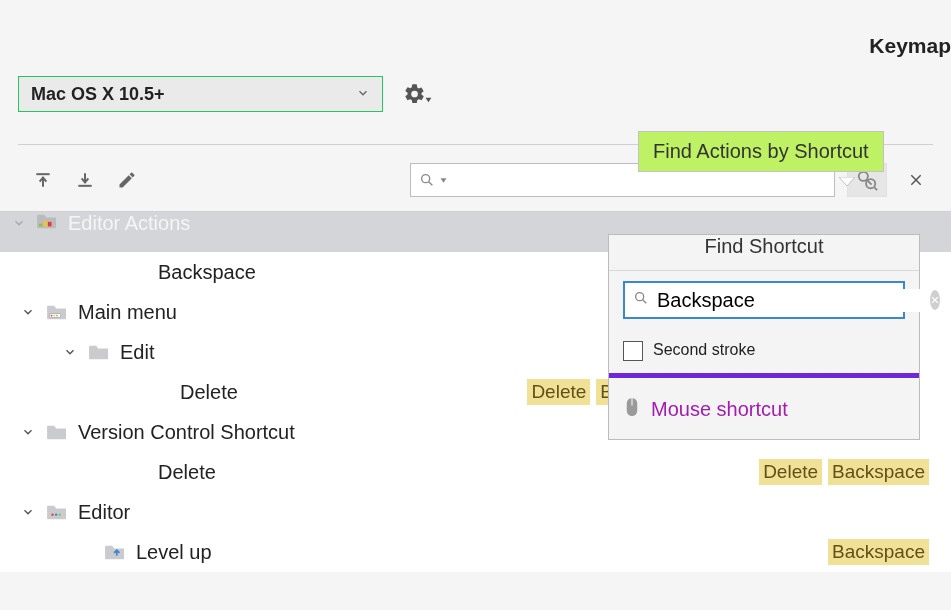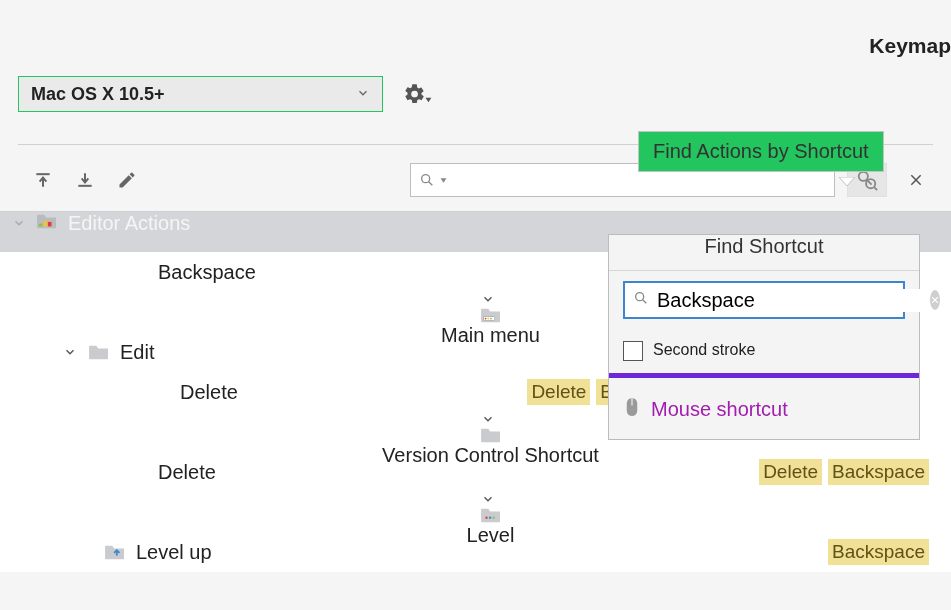--- a/index.html
+++ b/index.html
@@ -104,21 +104,21 @@
       align-items: center;
       justify-content: center;
       cursor: pointer;
     }
     .close-btn svg { width: 16px; height: 16px; stroke: #555; stroke-width: 2.2; }
 
     .tooltip {
       position: absolute;
       top: 131px;
       left: 638px;
-      background: #22c55e;
+      background: #bef264;
       border: 1px solid #c2c2c2;
       padding: 8px 14px;
       font-size: 20px;
       color: #333;
       z-index: 5;
     }
     .tooltip-arrow {
       position: absolute;
       left: 839px;
       top: 173px;
@@ -148,21 +148,21 @@
     .row {
       display: flex;
       align-items: center;
       height: 40px;
       padding: 0 12px;
       font-size: 20px;
       position: relative;
     }
     .row .chev { width: 16px; display: flex; justify-content: center; }
     .row .chev svg { width: 14px; height: 14px; }
-    .pad1 { padding-left: 36px; flex-direction: column; }
+    .pad1 { padding-left: 20px; }
     .pad2 { padding-left: 62px; }
     .pad3 { padding-left: 104px; }
     .action-label { padding-left: 140px; }
     .row .row-icon { width: 26px; display: flex; align-items: center; }
     .row .row-icon svg { width: 22px; height: 18px; }
     .row .text { margin-left: 6px; }
     .badges { margin-left: auto; display: flex; gap: 6px; padding-right: 10px; }
     .badge {
       background: #f0e196;
       color: #5f5218;
@@ -413,21 +413,21 @@
         </svg>
     </span>
     <span class="row-icon" style="margin-left:10px">
       <svg viewBox="0 0 24 20">
           <path fill="#c9cbce" d="M2 3h7l2 3h11v11a1 1 0 0 1-1 1H2a1 1 0 0 1-1-1V4a1 1 0 0 1 1-1z"></path>
           <circle cx="7" cy="13" r="1.3" fill="#e53935"></circle>
           <circle cx="11" cy="13" r="1.3" fill="#3b86cf"></circle>
           <circle cx="15" cy="13" r="1.3" fill="#8bc34a"></circle>
         </svg>
     </span>
-    <span class="text">Level</span>
+    <span class="text">Editor</span>
   </div>
 
   <div class="row pad3">
     <span class="row-icon">
       <svg viewBox="0 0 24 20">
           <path fill="#c9cbce" d="M2 3h7l2 3h11v11a1 1 0 0 1-1 1H2a1 1 0 0 1-1-1V4a1 1 0 0 1 1-1z"></path>
           <path fill="none" stroke="#3b86cf" stroke-width="2" d="M14 14v-5"></path>
           <polyline fill="none" stroke="#3b86cf" stroke-width="2" points="11 11 14 8 17 11"></polyline>
         </svg>
     </span>

